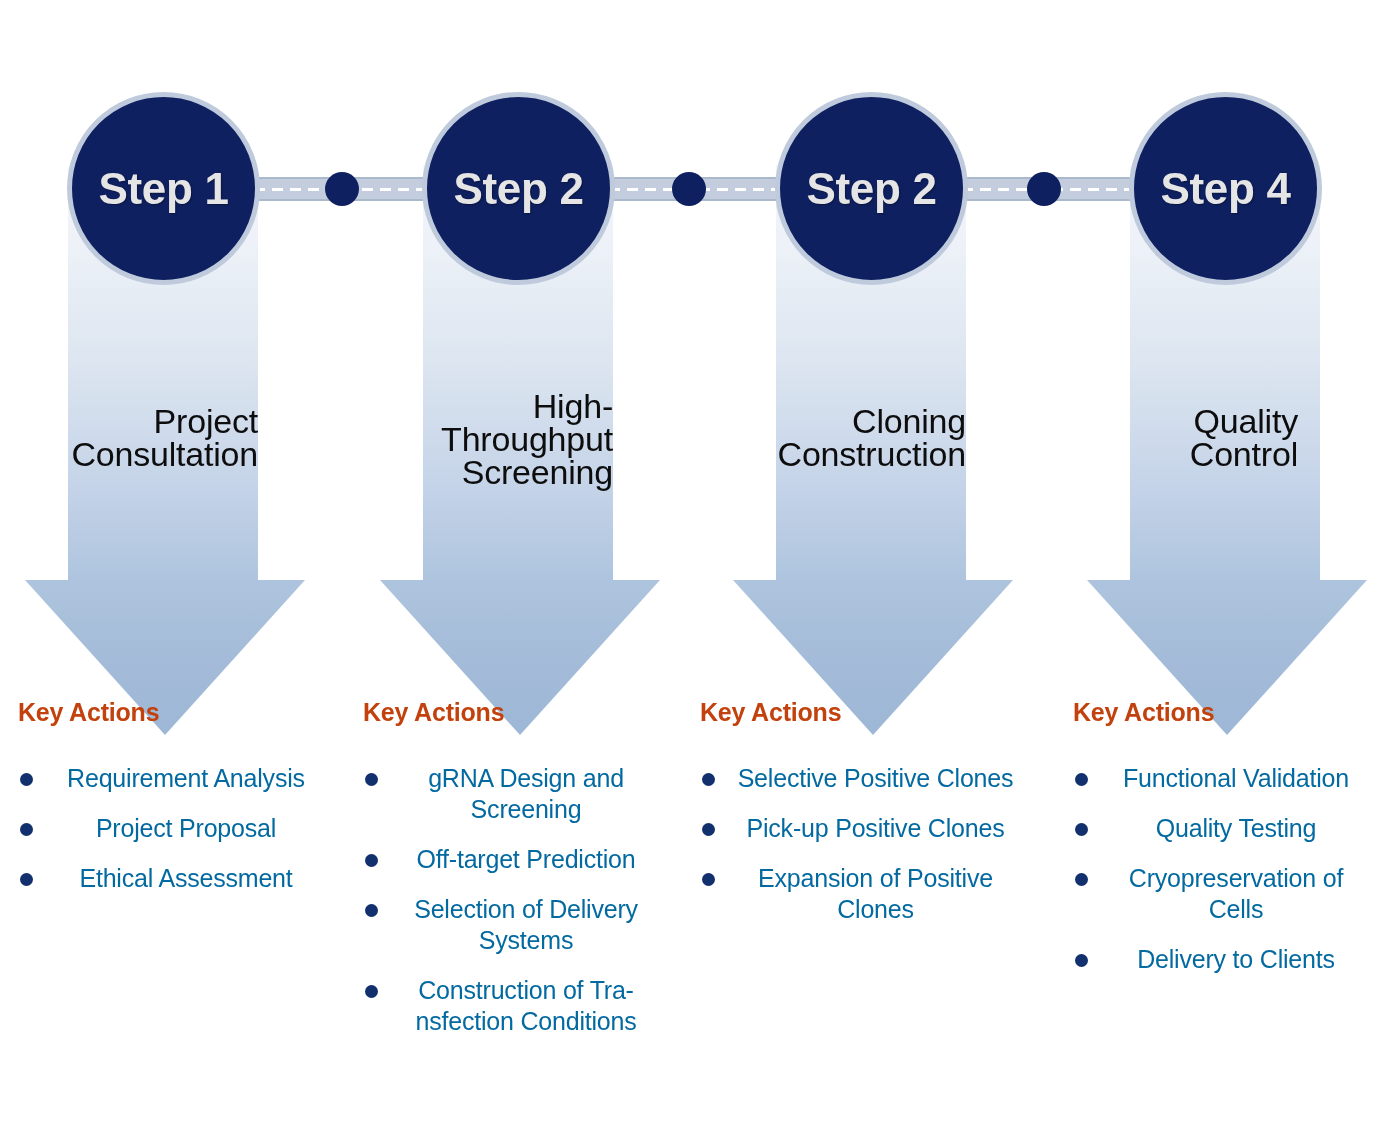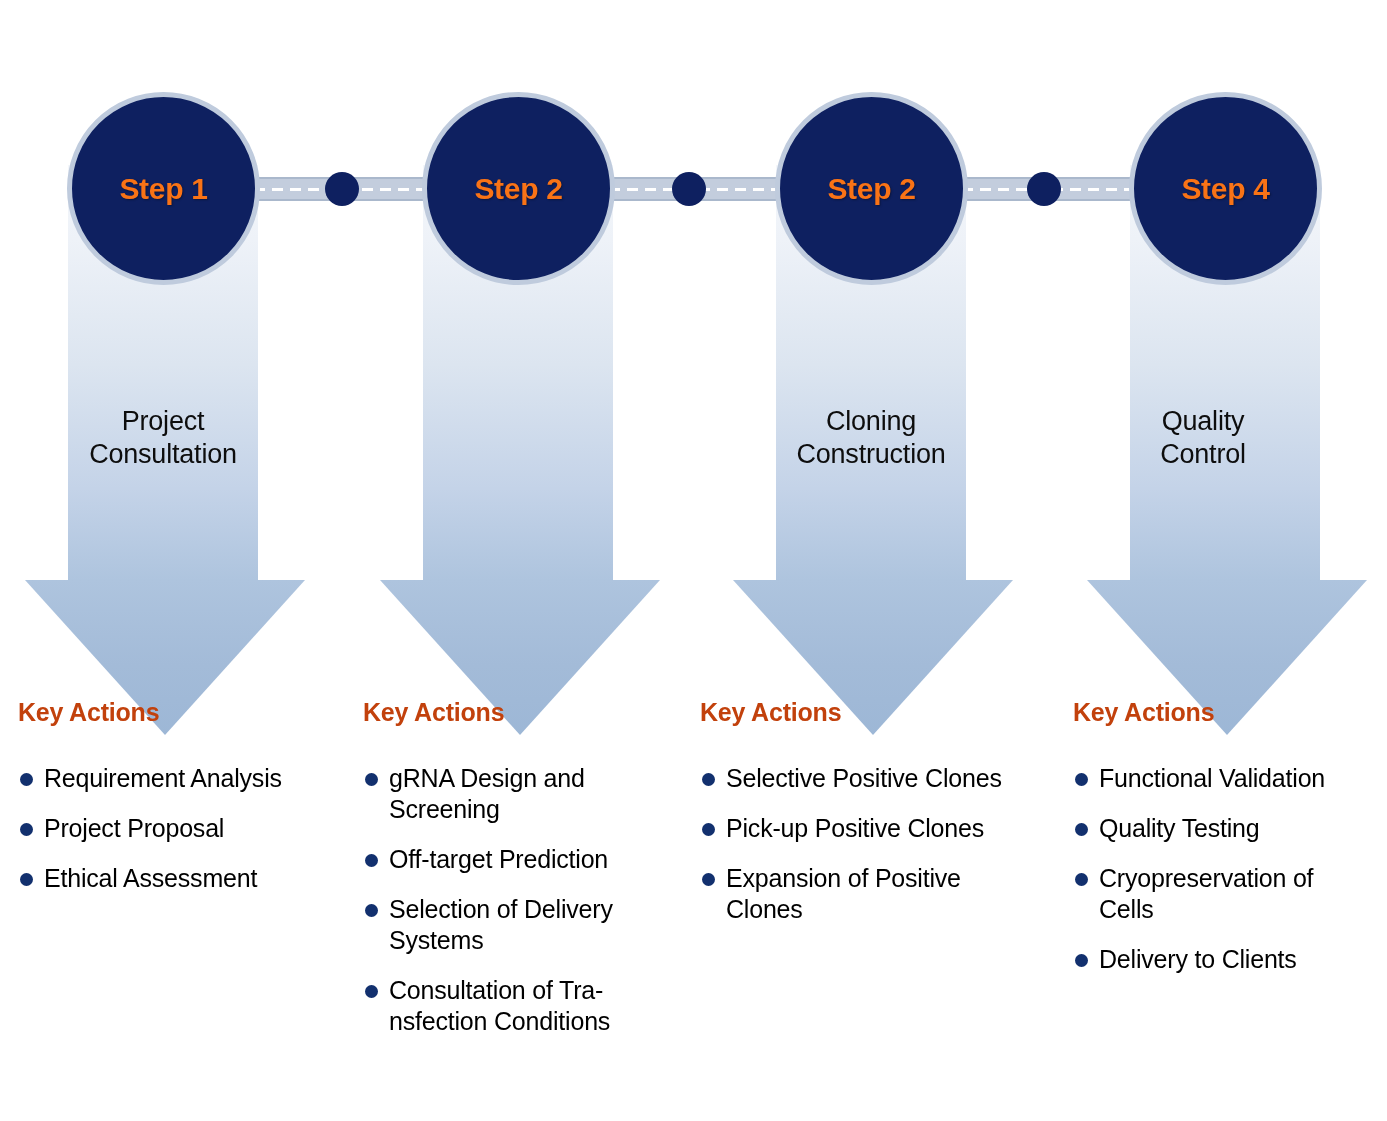--- a/index.html
+++ b/index.html
@@ -75,22 +75,22 @@
     top: 415px;
     width: 280px;
     height: 155px;
     background: linear-gradient(to bottom, #aec4de 0%, #a3bbd8 55%, #9db7d6 100%);
     clip-path: polygon(0 0, 100% 0, 50% 100%);
   }
   .arrow-label {
     position: absolute;
     left: 43px;
     width: 190px;
-    text-align: center;
-    font-size: 27px;
+    text-align: right;
+    font-size: 34px;
     line-height: 33px;
     color: #0d0d0d;
     z-index: 2;
     letter-spacing: -0.2px;
   }
 
   
   .step-circle {
     position: absolute;
     width: 193px;
@@ -98,22 +98,22 @@
     border-radius: 50%;
     background: #0e2060;
     border: 5px solid #bfcbdd;
     box-sizing: border-box;
     display: flex;
     align-items: center;
     justify-content: center;
     z-index: 4;
   }
   .step-circle-label {
-    color: #f97316;
-    font-size: 30px;
+    color: #e5e5e5;
+    font-size: 44px;
     font-weight: bold;
     letter-spacing: -0.3px;
     text-shadow: 1px 1px 2px rgba(0,0,0,0.35);
   }
 
   
   .actions-col {
     position: absolute;
     top: 698px;
     width: 310px;
@@ -128,23 +128,24 @@
   .actions-list {
     list-style: none;
     margin: 0;
     padding: 0;
   }
   .action-item {
     position: relative;
     padding-left: 26px;
     font-size: 25px;
     line-height: 31px;
-    color: #000000;
+    color: #0369a1;
     margin-bottom: 19px;
     letter-spacing: -0.2px;
+    text-align: center;
   }
   .action-bullet {
     position: absolute;
     left: 2px;
     top: 10px;
     width: 13px;
     height: 13px;
     border-radius: 50%;
     background: #12306e;
   }
@@ -192,41 +193,42 @@
         <span class="action-bullet"></span>
         <span>Ethical Assessment</span>
       </li>
     </ul>
   </div>
 
   <div class="arrow" style="left:380px; top:165px;">
     <div class="arrow-shaft"></div>
     <div class="arrow-head"></div>
   </div>
+  <div class="arrow-label" style="left:423px; top:390px;">High-<br>Throughput<br>Screening</div>
   <div class="step-circle" style="left:422px; top:92px;">
     <span class="step-circle-label">Step 2</span>
   </div>
   <div class="actions-col" style="left:363px; width:300px;">
     <div class="actions-title">Key Actions</div>
     <ul class="actions-list">
       <li class="action-item">
         <span class="action-bullet"></span>
         <span>gRNA Design and Screening</span>
       </li>
       <li class="action-item">
         <span class="action-bullet"></span>
         <span>Off-target Prediction</span>
       </li>
       <li class="action-item">
         <span class="action-bullet"></span>
         <span>Selection of Delivery Systems</span>
       </li>
       <li class="action-item">
         <span class="action-bullet"></span>
-        <span>Consultation of Tra-nsfection Conditions</span>
+        <span>Construction of Tra-nsfection Conditions</span>
       </li>
     </ul>
   </div>
 
   <div class="arrow" style="left:733px; top:165px;">
     <div class="arrow-shaft"></div>
     <div class="arrow-head"></div>
   </div>
   <div class="arrow-label" style="left:776px; top:405px;">Cloning<br>Construction</div>
   <div class="step-circle" style="left:775px; top:92px;">

